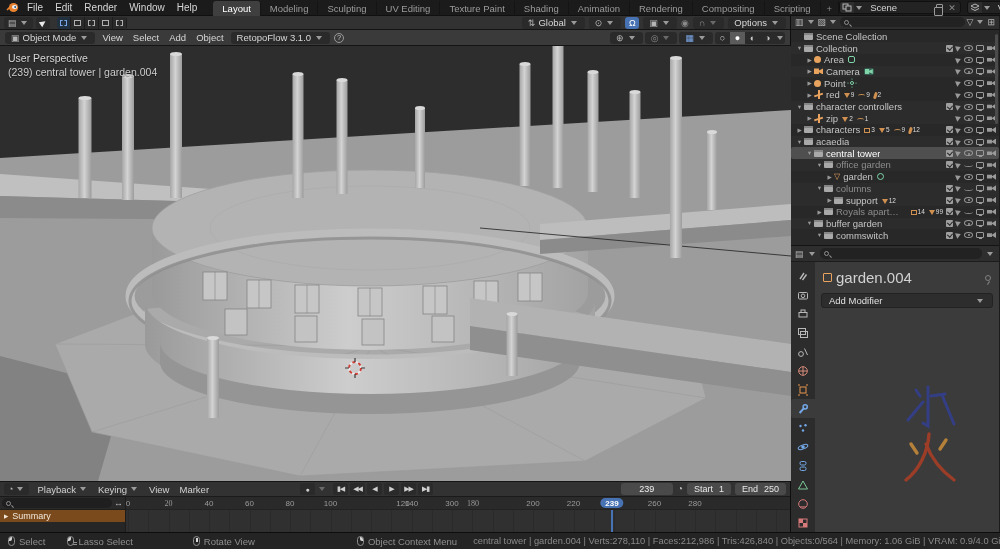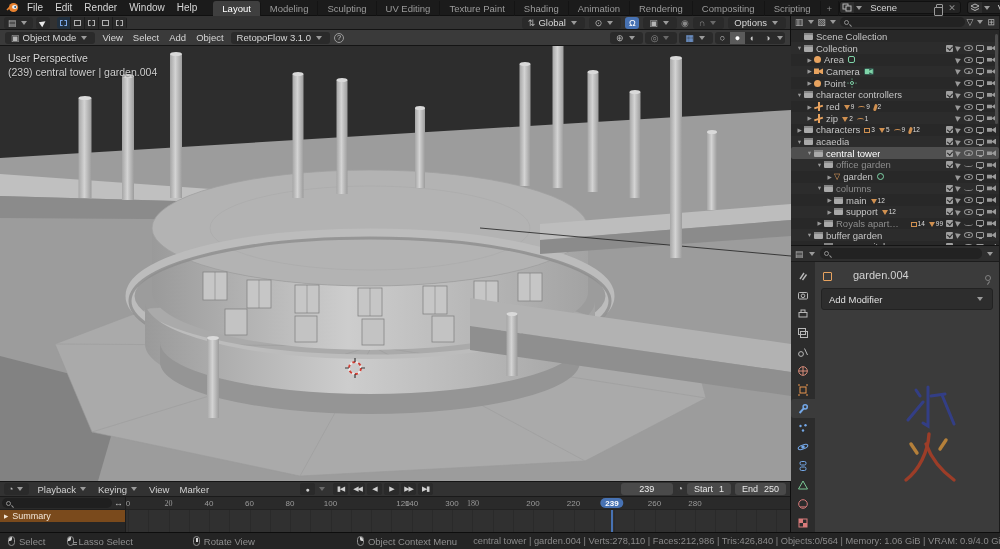--- a/index.html
+++ b/index.html
@@ -116,25 +116,25 @@
   .tg-mon::after{content:"";position:absolute;left:1.5px;bottom:-2px;width:3px;height:1px;background:#9a9a9a}
   .tg-cam{width:9px;height:6px;background:#9a9a9a;clip-path:polygon(0 20%,55% 20%,55% 45%,100% 0,100% 100%,55% 55%,55% 80%,0 80%)}
   
   .props{flex:1;display:flex;flex-direction:column;background:#3b3b3b;border-top:1px solid #141414}
   .propheader{height:16px;background:#2e2e2e;display:flex;align-items:center;gap:3px;padding:0 4px;border-bottom:1px solid #1c1c1c}
   .propmain{flex:1;display:flex;position:relative}
   .ptabs{width:24px;background:#2c2c2c;display:flex;flex-direction:column;padding-top:4px}
   .ptab{height:19px;width:24px;display:flex;align-items:center;justify-content:center}
   .ptab.on{background:#3b3b3b;border-radius:3px 0 0 3px}
   .pcontent{flex:1;padding:5px 6px;position:relative}
-  .bcrow{display:flex;align-items:flex-end;gap:21px;font-size:11px;color:#d2d2d2;padding:2px 2px 7px}
+  .bcrow{display:flex;align-items:center;gap:4px;font-size:15px;color:#d2d2d2;padding:2px 2px 7px}
   .objicon{width:9px;height:9px;border:1.4px solid #e8a35f;border-radius:1px;position:relative}
   .pin{width:6px;height:6px;border:1px solid #808080;border-radius:50%;position:relative;margin-left:auto}
   .pin::after{content:"";position:absolute;left:2px;top:5px;width:1px;height:4px;background:#808080;transform:rotate(35deg)}
-  .addmod{height:22px;background:#2d2d2d;border:1px solid #222;border-radius:3px;display:flex;align-items:center;padding:0 7px;font-size:9.5px;color:#e0e0e0}
+  .addmod{height:15px;background:#2d2d2d;border:1px solid #222;border-radius:3px;display:flex;align-items:center;padding:0 7px;font-size:9.5px;color:#e0e0e0}
   .addmod .crt{margin-left:auto}
   .watermark{position:absolute;right:42px;bottom:42px;pointer-events:none}
   
   .statusbar{height:17px;background:#242424;border-top:1px solid #0d0d0d;display:flex;align-items:center;padding:0 8px;font-size:9.5px;color:#8f8f8f}
   .hint{display:inline-flex;align-items:center;margin-right:16px;white-space:nowrap}
   .ms{width:7px;height:10px;border:1px solid #8f8f8f;border-radius:3.5px;position:relative;margin-right:4px;flex:none}
   .ms.left::before{content:"";position:absolute;left:0;top:0;width:3px;height:4px;background:#d8d8d8;border-radius:3px 0 2px 0}
   .ms.right::before{content:"";position:absolute;right:0;top:0;width:3px;height:4px;background:#d8d8d8;border-radius:0 3px 0 2px}
   .ms.middle::before{content:"";position:absolute;left:2.5px;top:1px;width:1.5px;height:4px;background:#d8d8d8}
   .ms.drag::after{content:"";position:absolute;right:-4px;bottom:0;width:4px;height:1px;background:#8f8f8f;box-shadow:0 -2px 0 #8f8f8f}
@@ -575,48 +575,48 @@
             <span class="exp">▶</span>
             <span class="oc-light"></span>
             <span class="olabel">Point</span>
             <span class="od od-point"></span>
             <span class="oflex"></span>
             <span class="tg tg-ptr"></span>
             <span class="tg tg-eye"></span>
             <span class="tg tg-mon"></span>
             <span class="tg tg-cam"></span>
           </div>
-          <div class="orow alt" style="padding-left: 4px;">
-            <span class="exp">▼</span>
-            <span class="oc-collection"></span>
-            <span class="olabel">character controllers</span>
-            <span class="oflex"></span>
-            <span class="tg tg-check"></span>
-            <span class="tg tg-ptr"></span>
-            <span class="tg tg-eye"></span>
-            <span class="tg tg-mon"></span>
-            <span class="tg tg-cam"></span>
-          </div>
           <div class="orow" style="padding-left: 14px;">
             <span class="exp">▶</span>
             <span class="oc-axes"></span>
             <span class="olabel">red</span>
             <span class="bdg">
               <span class="bg-mesh"></span>
               <span class="c">9</span>
             </span>
             <span class="bdg">
               <span class="bg-curve"></span>
               <span class="c">9</span>
             </span>
             <span class="bdg">
               <span class="bg-armature"></span>
               <span class="c">2</span>
             </span>
             <span class="oflex"></span>
+            <span class="tg tg-ptr"></span>
+            <span class="tg tg-eye"></span>
+            <span class="tg tg-mon"></span>
+            <span class="tg tg-cam"></span>
+          </div>
+          <div class="orow alt" style="padding-left: 4px;">
+            <span class="exp">▼</span>
+            <span class="oc-collection"></span>
+            <span class="olabel">character controllers</span>
+            <span class="oflex"></span>
+            <span class="tg tg-check"></span>
             <span class="tg tg-ptr"></span>
             <span class="tg tg-eye"></span>
             <span class="tg tg-mon"></span>
             <span class="tg tg-cam"></span>
           </div>
           <div class="orow alt" style="padding-left: 14px;">
             <span class="exp">▶</span>
             <span class="oc-axes"></span>
             <span class="olabel">zip</span>
             <span class="bdg">
@@ -705,35 +705,20 @@
             <span class="tg tg-cam"></span>
           </div>
           <div class="orow alt dim" style="padding-left: 24px;">
             <span class="exp">▼</span>
             <span class="oc-collection"></span>
             <span class="olabel">columns</span>
             <span class="oflex"></span>
             <span class="tg tg-check"></span>
             <span class="tg tg-ptr"></span>
             <span class="tg tg-eyec"></span>
-            <span class="tg tg-mon"></span>
-            <span class="tg tg-cam"></span>
-          </div>
-          <div class="orow" style="padding-left: 34px;">
-            <span class="exp">▶</span>
-            <span class="oc-collection"></span>
-            <span class="olabel">main</span>
-            <span class="bdg">
-              <span class="bg-mesh"></span>
-              <span class="c">12</span>
-            </span>
-            <span class="oflex"></span>
-            <span class="tg tg-check"></span>
-            <span class="tg tg-ptr"></span>
-            <span class="tg tg-eye"></span>
             <span class="tg tg-mon"></span>
             <span class="tg tg-cam"></span>
           </div>
           <div class="orow alt" style="padding-left: 34px;">
             <span class="exp">▶</span>
             <span class="oc-collection"></span>
             <span class="olabel">support</span>
             <span class="bdg">
               <span class="bg-mesh"></span>
               <span class="c">12</span>

